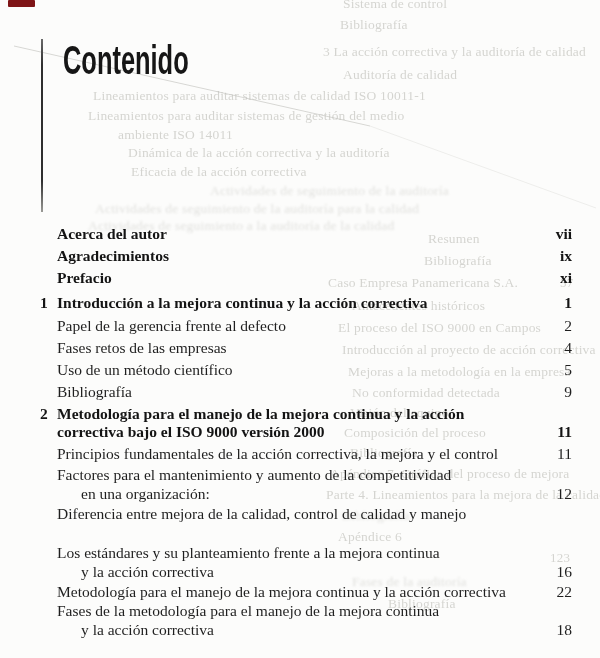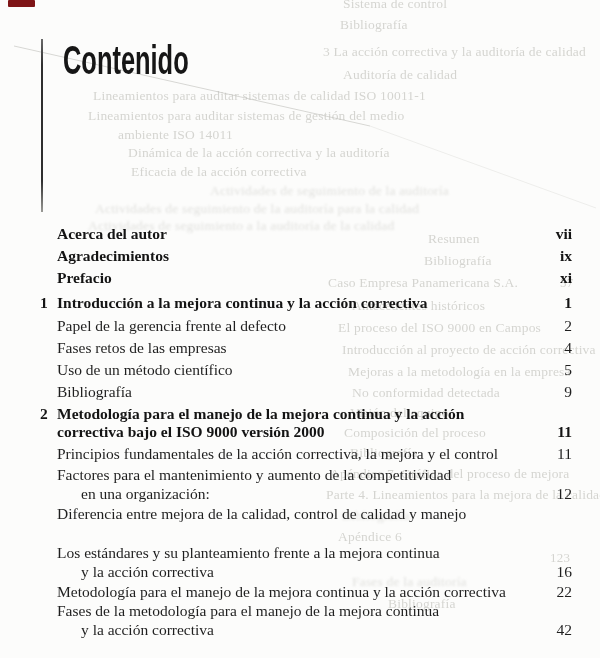--- a/index.html
+++ b/index.html
@@ -153,16 +153,16 @@
   </div>
   <div class="row" style="top:582px">
     <span>Metodología para el manejo de la mejora continua y la acción correctiva</span>
     <span class="p reg">22</span>
   </div>
   <div class="row" style="top:601px">
     <span>Fases de la metodología para el manejo de la mejora continua</span>
   </div>
   <div class="row i2" style="top:620px">
     <span>y la acción correctiva</span>
-    <span class="p reg">42</span>
+    <span class="p reg">18</span>
   </div>
 
 </div>
 
 </body></html>

